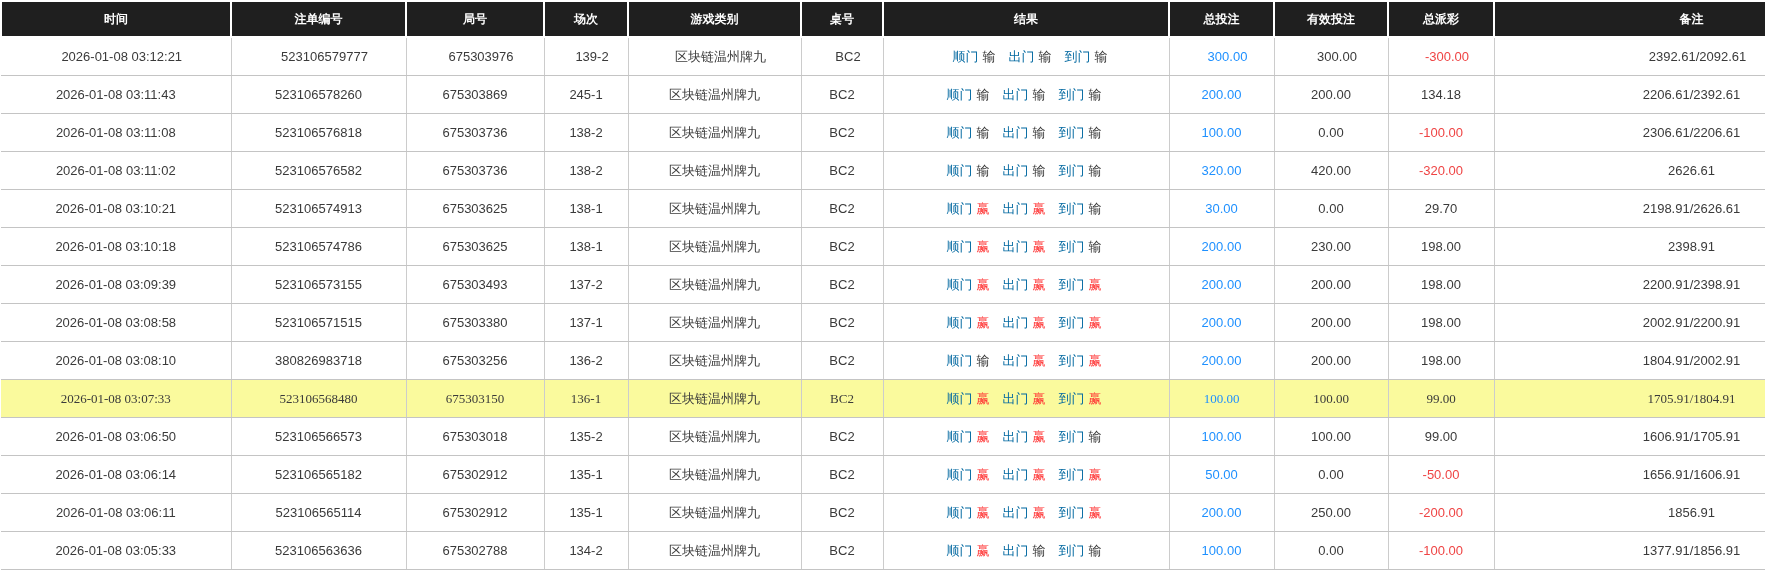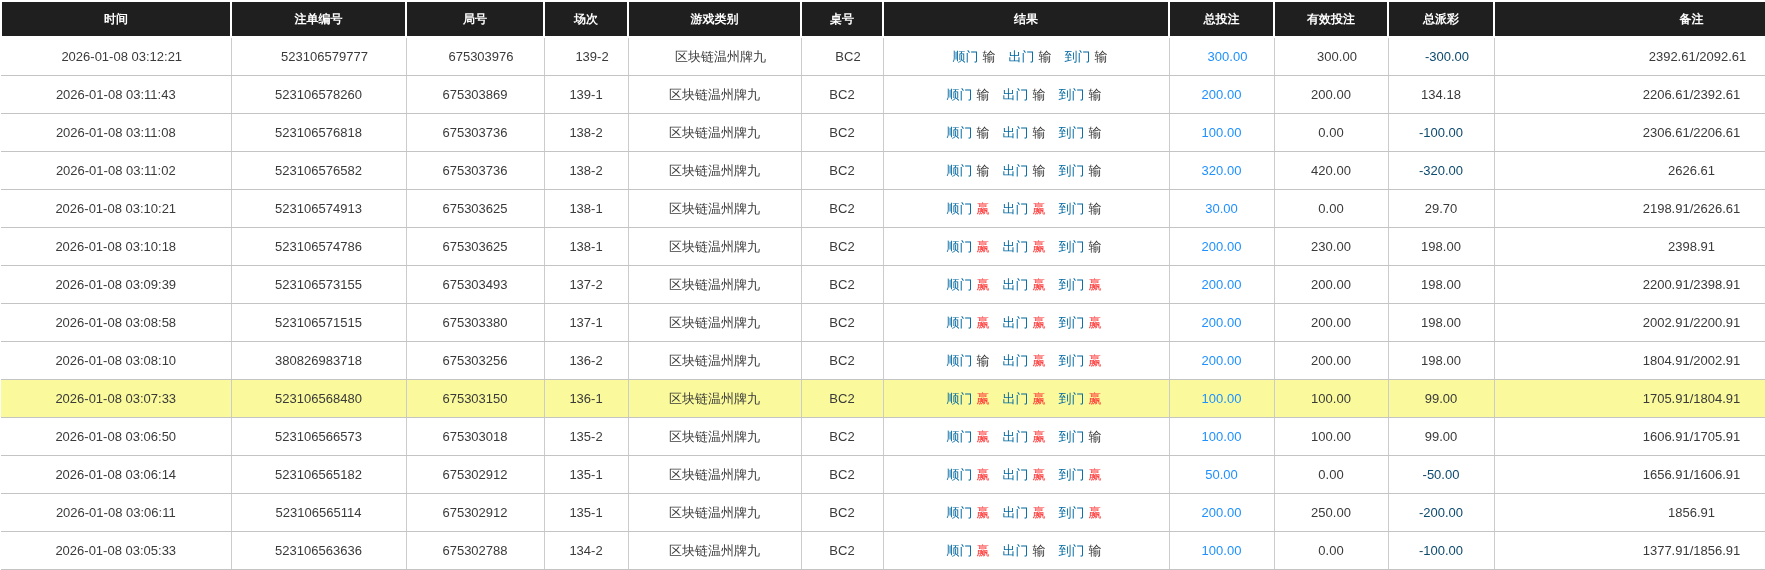--- a/index.html
+++ b/index.html
@@ -9,23 +9,23 @@
   thead th{
     background:#1f1f1f;color:#fff;font-size:12px;font-weight:bold;
     height:34px;border:2px solid #ffffff;padding:0;text-align:center;
   }
   tbody td{
     height:37px;padding:0;text-align:center;font-size:13px;color:#3a3a3a;
     background:#fff;border-right:1px solid #cccccc;border-bottom:1px solid #c4c4c4;
     white-space:nowrap;overflow:hidden;
   }
   tbody tr:first-child td{border-top:1px solid #ffffff;padding-left:12px;}
-  tr.highlight td{background:#fafa9d;}
+  tr.highlight td{background:#fafa9d;font-family:Liberation Serif, serif;}
   .blue{color:#1e90ff;}
-  .neg{color:#0c4a6e;}
+  .neg{color:#ef4444;}
   .gate{color:#0369a1;margin-right:4px;}
   .outcome{color:#3a3a3a;}
   .outcome.win{color:#ff3232;}
   .seg{margin-right:13px;}
   .seg:last-child{margin-right:4px;}
 </style>
 </head>
 <body>
 
 <div class="viewport">
@@ -69,21 +69,21 @@
           <td><span class="seg"><span class="gate">顺门</span><span class="outcome">输</span></span><span class="seg"><span class="gate">出门</span><span class="outcome">输</span></span><span class="seg"><span class="gate">到门</span><span class="outcome">输</span></span></td>
           <td class="blue">300.00</td>
           <td>300.00</td>
           <td class="neg">-300.00</td>
           <td>2392.61/2092.61</td>
         </tr>
         <tr>
           <td>2026-01-08 03:11:43</td>
           <td>523106578260</td>
           <td>675303869</td>
-          <td>139-1</td>
+          <td>245-1</td>
           <td>区块链温州牌九</td>
           <td>BC2</td>
           <td><span class="seg"><span class="gate">顺门</span><span class="outcome">输</span></span><span class="seg"><span class="gate">出门</span><span class="outcome">输</span></span><span class="seg"><span class="gate">到门</span><span class="outcome">输</span></span></td>
           <td class="blue">200.00</td>
           <td>200.00</td>
           <td>134.18</td>
           <td>2206.61/2392.61</td>
         </tr>
         <tr>
           <td>2026-01-08 03:11:08</td>

